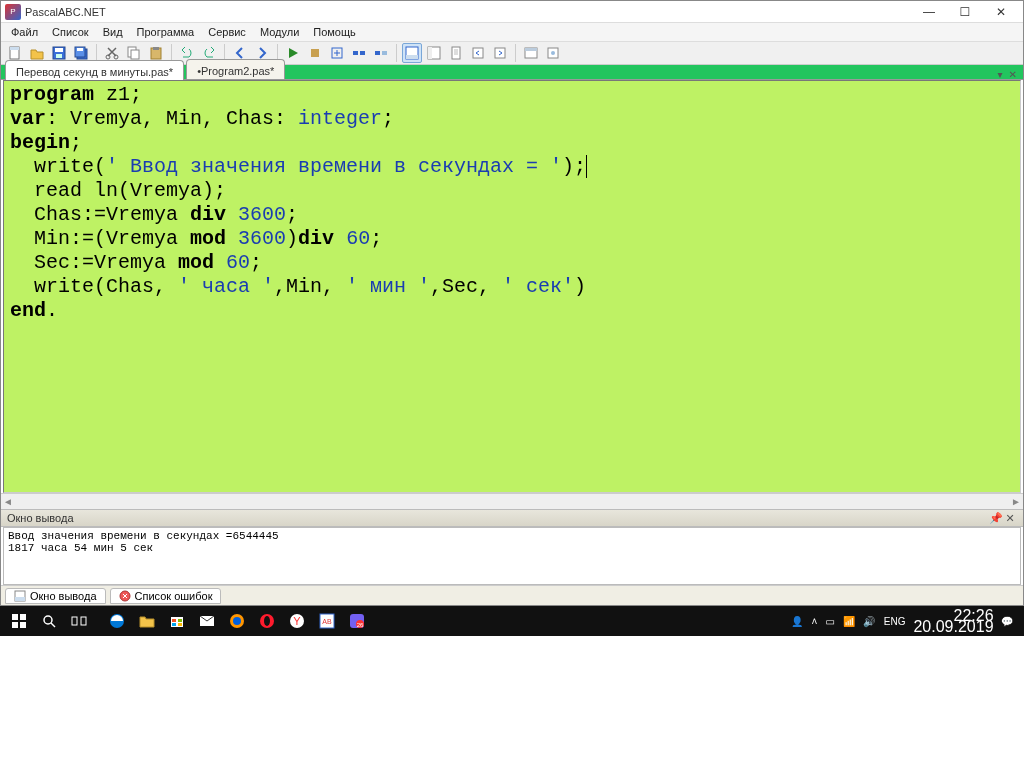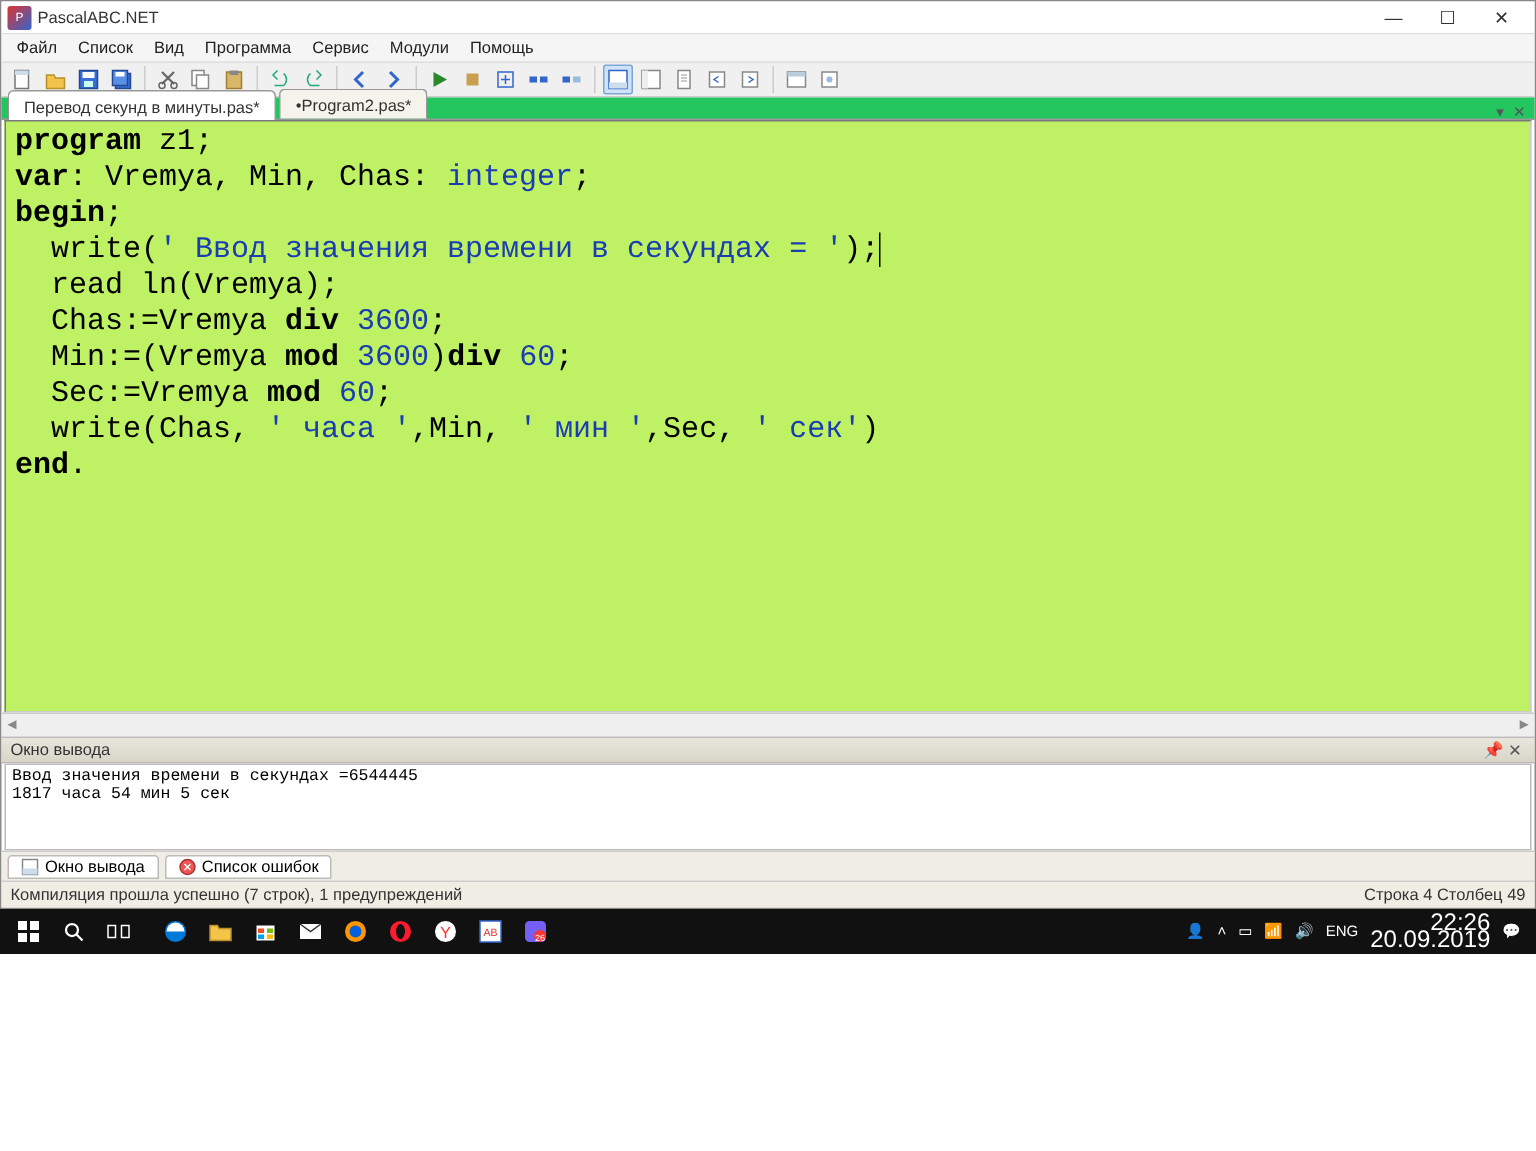--- a/index.html
+++ b/index.html
@@ -266,25 +266,20 @@
       <span class="ic">
           <svg width="12" height="12">
             <circle cx="6" cy="6" r="5" fill="#e55" stroke="#a33"></circle>
             <path d="M4 4l4 4M8 4l-4 4" stroke="#fff"></path>
           </svg>
         </span>
       <span>Список ошибок</span>
     </div>
   </div>
 
-  <div class="statusbar">
-    <span>Компиляция прошла успешно (7 строк), 1 предупреждений</span>
-    <span class="grow"></span>
-    <span>Строка 4 Столбец 49</span>
-  </div>
 </div>
 
 <div class="taskbar">
   <div class="tb">
       <svg width="14" height="14">
         <rect x="0" y="0" width="6" height="6" fill="#fff"></rect>
         <rect x="8" y="0" width="6" height="6" fill="#fff"></rect>
         <rect x="0" y="8" width="6" height="6" fill="#fff"></rect>
         <rect x="8" y="8" width="6" height="6" fill="#fff"></rect>
       </svg>

